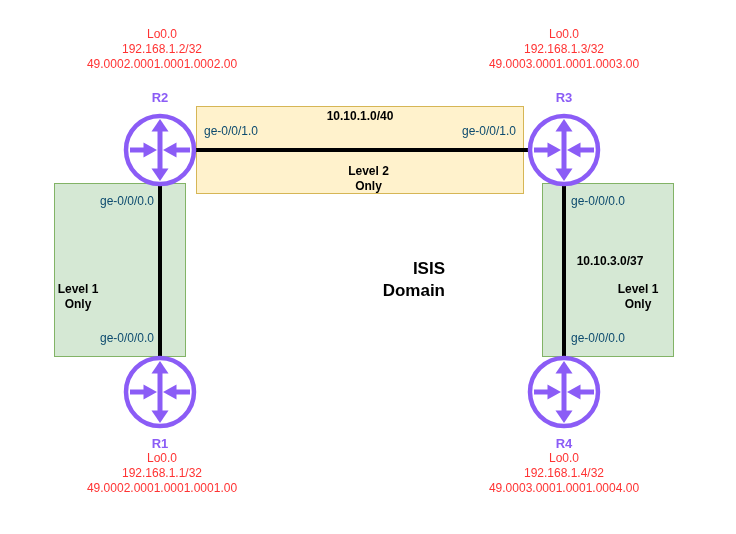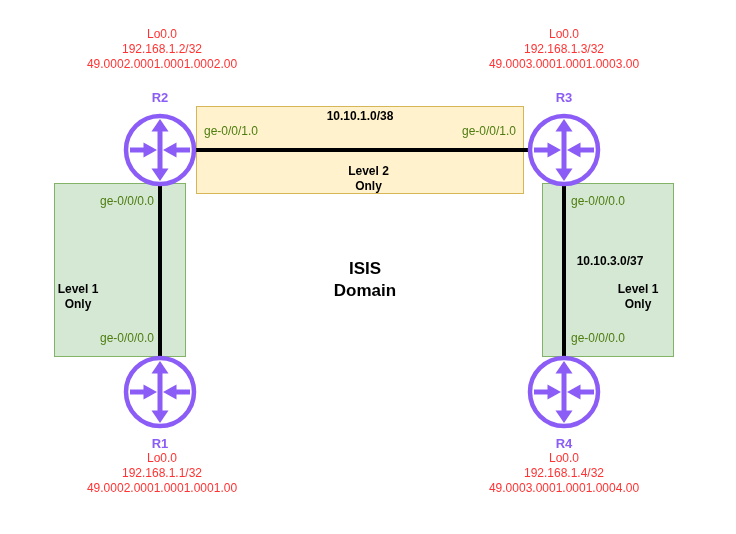--- a/index.html
+++ b/index.html
@@ -13,48 +13,48 @@
     color:var(--loopback-text,#FF3333); font-size:12px; line-height:15px;
     white-space:pre-line;
   }
   .router-name {
     position:absolute; width:60px; text-align:center;
     font-weight:bold; font-size:13px; color:#8b5cf6;
   }
   .zone { position:absolute; z-index:1; }
   .zone-yellow { background:var(--level2-box-fill,#FFF2CC); border:1px solid var(--level2-box-border,#D6B656); }
   .zone-green  { background:var(--level1-box-fill,#D5E8D4); border:1px solid var(--level1-box-border,#82B366); }
-  .iface { position:absolute; font-size:12px; line-height:15px; color:#4d7c0f; white-space:nowrap; }
+  .iface { position:absolute; font-size:12px; line-height:15px; color:#0c4a6e; white-space:nowrap; }
   .subnet { position:absolute; font-size:12px; line-height:15px; font-weight:bold; text-align:center; }
   .mode { position:absolute; font-size:12px; line-height:15px; font-weight:bold; text-align:center; white-space:pre-line; }
   .link-line { position:absolute; background:var(--link-line,#000); z-index:3; }
   .router-node { position:absolute; width:76px; height:76px; z-index:4; color:var(--router-purple,#8B5CF6); }
   .router-node svg { display:block; width:76px; height:76px; }
   .domain-label {
-    position:absolute; left:285px; top:258px; width:160px; text-align:center;
+    position:absolute; left:285px; top:258px; width:160px; text-align:right;
     font-weight:bold; font-size:17px; line-height:22px; color:#000; white-space:pre-line;
   }
 </style>
 </head>
 <body>
 
 <div class="canvas">
 
   <div class="loopback-label" style="left:30px; top:27px;">Lo0.0
 192.168.1.2/32
 49.0002.0001.0001.0002.00</div>
   <div class="loopback-label" style="left:432px; top:27px;">Lo0.0
 192.168.1.3/32
 49.0003.0001.0001.0003.00</div>
 
   <div class="router-name" style="left:130px; top:90px;">R2</div>
   <div class="router-name" style="left:534px; top:90px;">R3</div>
 
   <div class="zone zone-yellow" style="left:196px; top:106px; width:328px; height:88px;">
-    <div class="subnet" style="left:0; right:0; top:2px;">10.10.1.0/38</div>
+    <div class="subnet" style="left:0; right:0; top:2px;">10.10.1.0/40</div>
     <div class="iface" style="left:7px; top:17px;">ge-0/0/1.0</div>
     <div class="iface" style="right:7px; top:17px;">ge-0/0/1.0</div>
     <div class="mode" style="left:17px; right:0; top:57px;">Level 2
 Only</div>
   </div>
 
   <div class="zone zone-green" style="left:54px; top:183px; width:132px; height:174px;">
     <div class="iface" style="right:31px; top:10px;">ge-0/0/0.0</div>
     <div class="mode" style="left:0; width:46px; top:98px;">Level 1
 Only</div>

